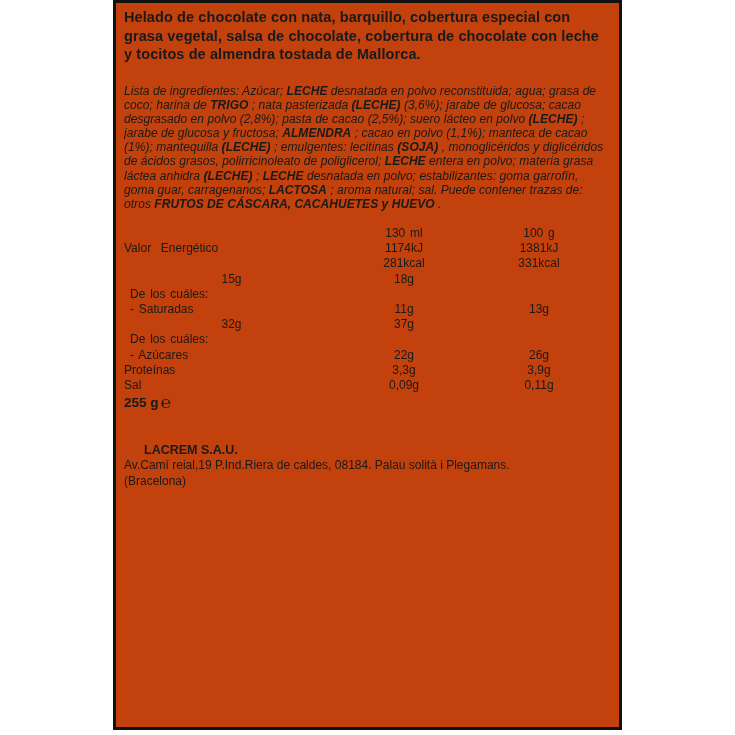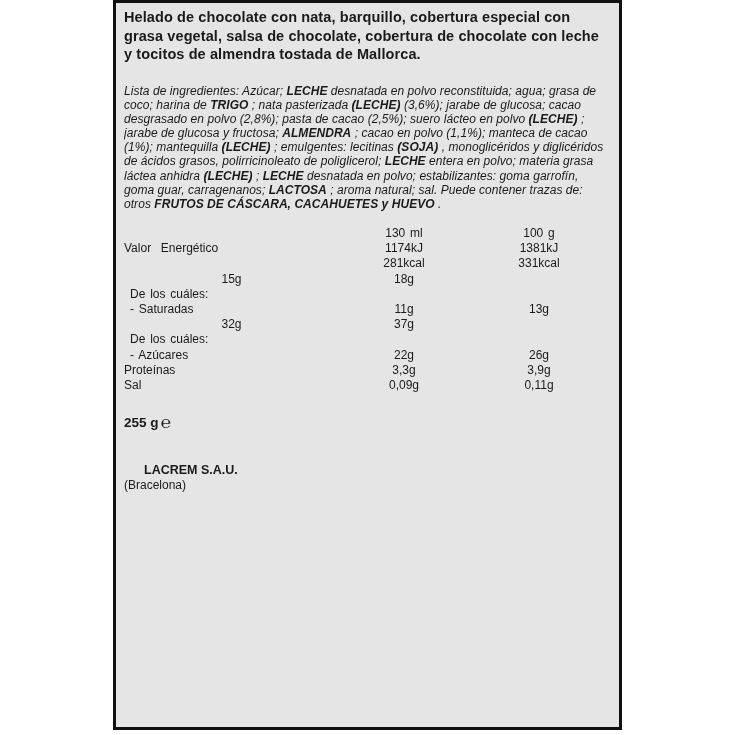--- a/index.html
+++ b/index.html
@@ -12,21 +12,21 @@
     color: #1a1a1a;
   }
   .label-box {
     position: absolute;
     left: 113px;
     top: 0;
     width: 509px;
     height: 730px;
     box-sizing: border-box;
     border: 3px solid #111111;
-    background: #e5e5e5;
+    background: #c2410c;
     padding: 0 8px;
     overflow: hidden;
   }
   .title {
     margin-top: 5px;
     height: 76px;
     overflow: hidden;
     font-size: 14.5px;
     line-height: 18.5px;
     font-weight: bold;
@@ -51,21 +51,20 @@
     grid-template-columns: 215px 130px 140px;
   }
   .nrow .lab { text-align: left; white-space: pre; }
   .nrow .lab.ind { padding-left: 6px; }
   .nrow .val { text-align: center; }
   .conservar {
     margin-top: 89px;
     font-size: 12px;
   }
   .weight {
-    margin-top: 20px;
     font-size: 13.5px;
     font-weight: bold;
   }
   .weight .esign {
     font-weight: normal;
     font-size: 17px;
     margin-left: 2px;
     vertical-align: -1px;
   }
   .maker {
@@ -145,15 +144,16 @@
     </div>
 
 
   <div class="weight">
     <span>255 g</span><span class="esign">℮</span>
   </div>
 
   <div class="maker">LACREM S.A.U.</div>
 
   <div class="addr">
+    <div>Av.Camí reial,19 P.Ind.Riera de caldes, 08184. Palau solità i Plegamans.</div>
     <div>(Bracelona)</div>
   </div>
 </div>
 
 </body></html>

